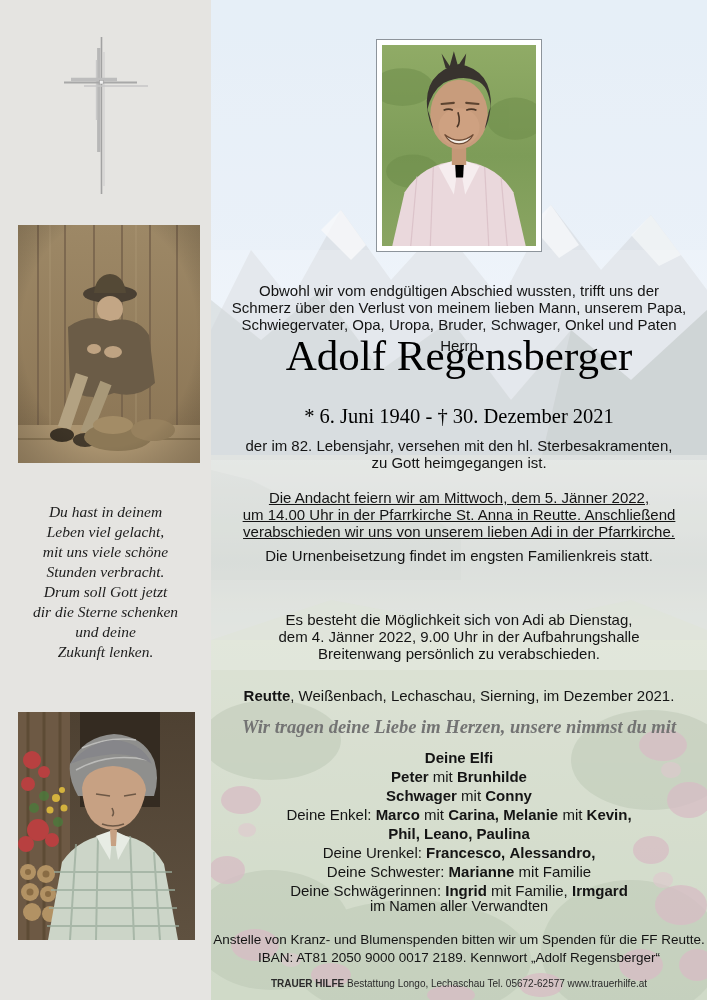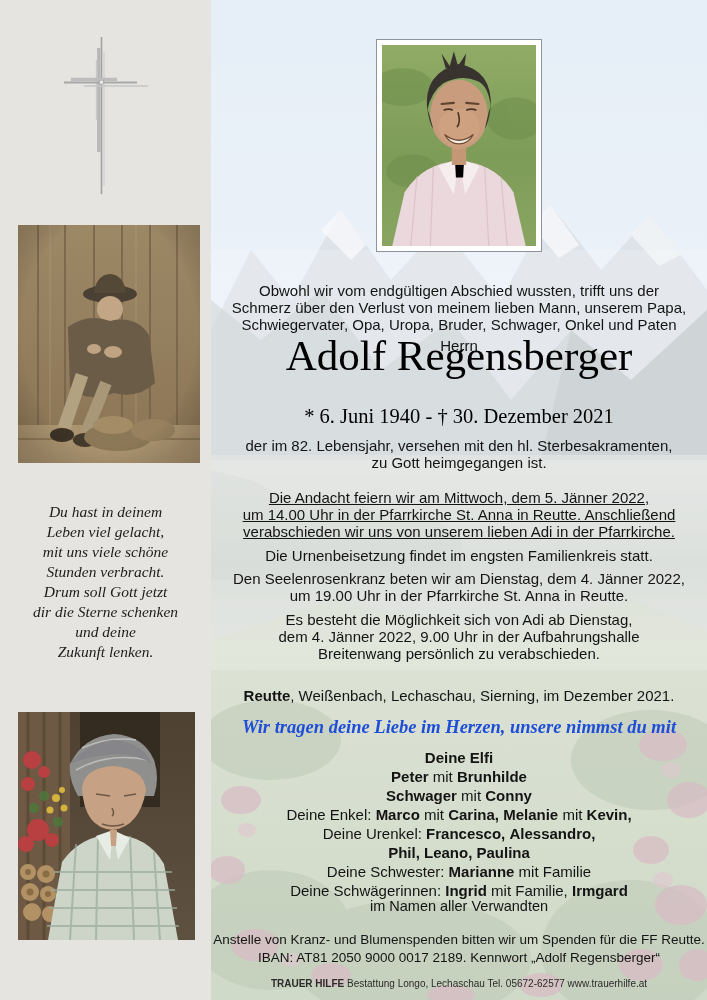--- a/index.html
+++ b/index.html
@@ -29,21 +29,21 @@
   .deceased-name{top:332px;font-family:"Liberation Serif","DejaVu Serif",serif;
                  font-weight:400;font-size:43px;line-height:48px;color:#000000;}
   .life-dates{top:405px;font-family:"Liberation Serif","DejaVu Serif",serif;font-size:20.5px;color:#000000;}
   .passing{top:437px;font-size:15px;line-height:17px;}
   .svc1{top:489px;font-size:15px;line-height:17px;text-decoration:underline;}
   .svc2{top:547px;font-size:15px;line-height:17px;}
   .svc3{top:570px;font-size:15px;line-height:17px;}
   .svc4{top:611px;font-size:15px;line-height:17px;}
   .dateline{top:687px;font-size:15px;}
   .motto{top:717px;font-family:"Liberation Serif","DejaVu Serif",serif;
-         font-style:italic;font-weight:700;font-size:18.5px;color:#1d4ed8;}
+         font-style:italic;font-weight:700;font-size:18.5px;color:#737373;}
   .family{position:absolute;left:0;right:0;top:748px;}
   .family p{position:static;font-size:15px;line-height:19px;margin:0;}
   .closing{top:898px;font-size:14.5px;}
   .donation{top:931px;font-size:13.5px;line-height:18px;}
   .footer-line{top:978px;font-size:10px;color:#2b2b2b;}
   .b{font-weight:700;}
 </style>
 </head>
 <body>
 
@@ -327,35 +327,33 @@
 Schwiegervater, Opa, Uropa, Bruder, Schwager, Onkel und Paten</p>
     <p class="salutation">Herrn</p>
     <h1 class="deceased-name">Adolf Regensberger</h1>
     <p class="life-dates">* 6. Juni 1940  - † 30. Dezember 2021</p>
     <p class="passing pre">der im 82. Lebensjahr, versehen mit den hl. Sterbesakramenten,
 zu Gott heimgegangen ist.</p>
     <p class="svc1 pre">Die Andacht feiern wir am Mittwoch, dem 5. Jänner 2022,
 um 14.00 Uhr in der Pfarrkirche St. Anna in Reutte. Anschließend
 verabschieden wir uns von unserem lieben Adi in der Pfarrkirche.</p>
     <p class="svc2 pre">Die Urnenbeisetzung findet im engsten Familienkreis statt.</p>
-    <p class="svc3 pre">Den Seelenrosenkranz beten wir am Dienstag, dem 4. Jänner 2022,
-um 19.00 Uhr in der Pfarrkirche St. Anna in Reutte.</p>
     <p class="svc4 pre">Es besteht die Möglichkeit sich von Adi ab Dienstag,
 dem 4. Jänner 2022, 9.00 Uhr in der Aufbahrungshalle
 Breitenwang persönlich zu verabschieden.</p>
     <p class="dateline"><span class="b">Reutte</span><span>, Weißenbach, Lechaschau, Sierning, im Dezember 2021.</span></p>
     <p class="motto">Wir tragen deine Liebe im Herzen, unsere nimmst du mit</p>
 
     <div class="family">
       <p><span class="b">Deine Elfi</span></p>
       <p><span class="b">Peter</span><span> mit </span><span class="b">Brunhilde</span></p>
       <p><span class="b">Schwager</span><span> mit </span><span class="b">Conny</span></p>
       <p><span>Deine Enkel: </span><span class="b">Marco</span><span> mit </span><span class="b">Carina,</span><span> </span><span class="b">Melanie</span><span> mit </span><span class="b">Kevin,</span></p>
+      <p><span class="b">Phil,</span><span> </span><span class="b">Leano,</span><span> </span><span class="b">Paulina</span></p>
       <p><span>Deine Urenkel: </span><span class="b">Francesco,</span><span> </span><span class="b">Alessandro,</span></p>
-      <p><span class="b">Phil,</span><span> </span><span class="b">Leano,</span><span> </span><span class="b">Paulina</span></p>
       <p><span>Deine Schwester: </span><span class="b">Marianne</span><span> mit Familie</span></p>
       <p><span>Deine Schwägerinnen: </span><span class="b">Ingrid</span><span> mit Familie, </span><span class="b">Irmgard</span></p>
     </div>
 
     <p class="closing">im Namen aller Verwandten</p>
     <p class="donation pre">Anstelle von Kranz- und Blumenspenden bitten wir um Spenden für die FF Reutte.
 IBAN: AT81 2050 9000 0017 2189. Kennwort „Adolf Regensberger“</p>
     <p class="footer-line"><span class="b">TRAUER HILFE</span><span> Bestattung Longo, Lechaschau Tel. 05672-62577 www.trauerhilfe.at</span></p>
   </div>
 </div>

